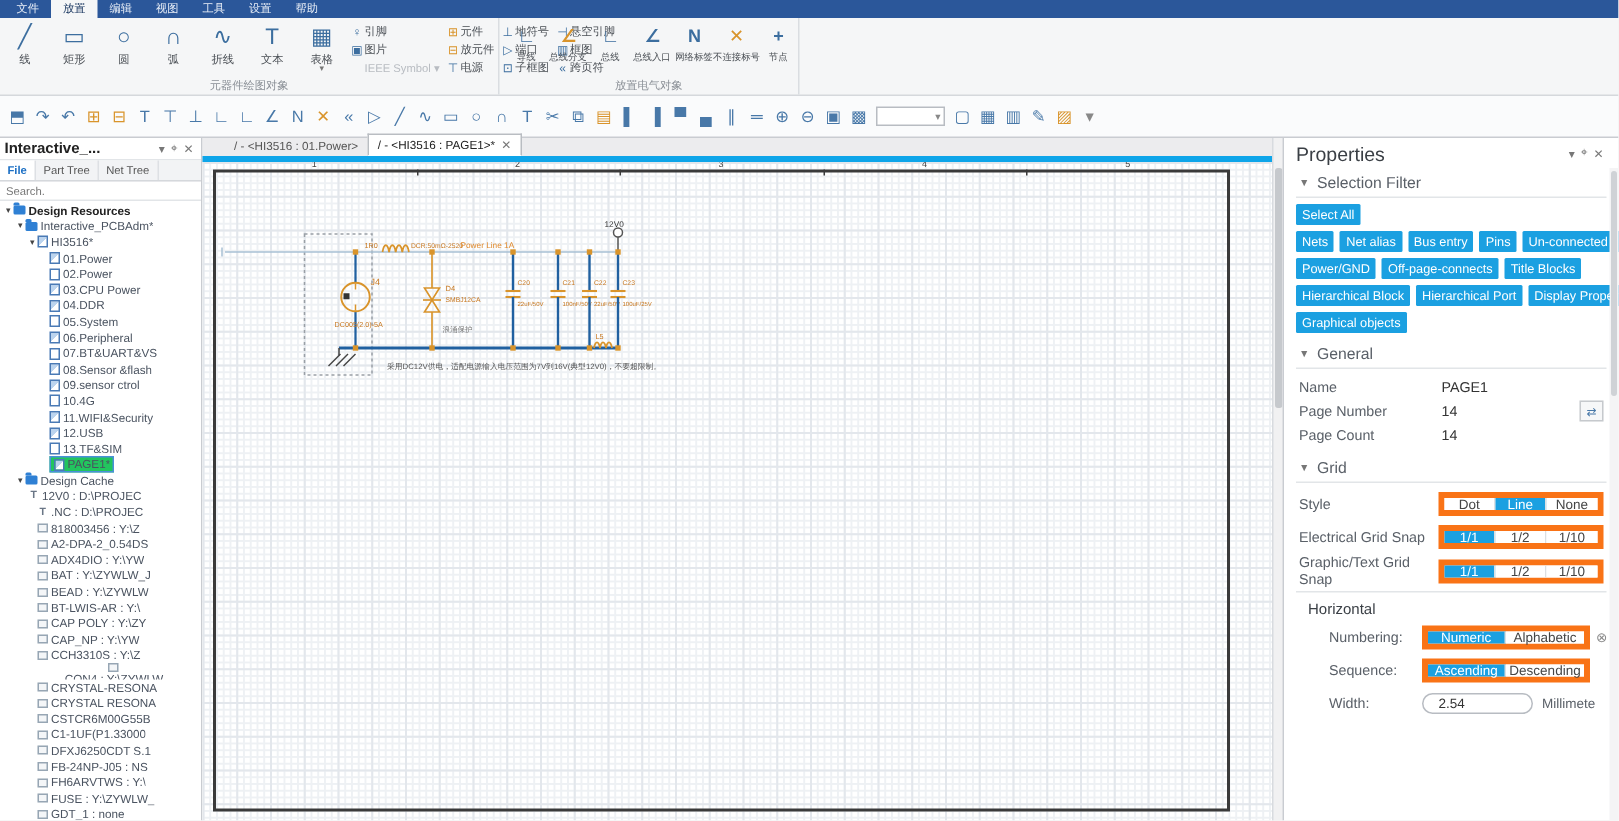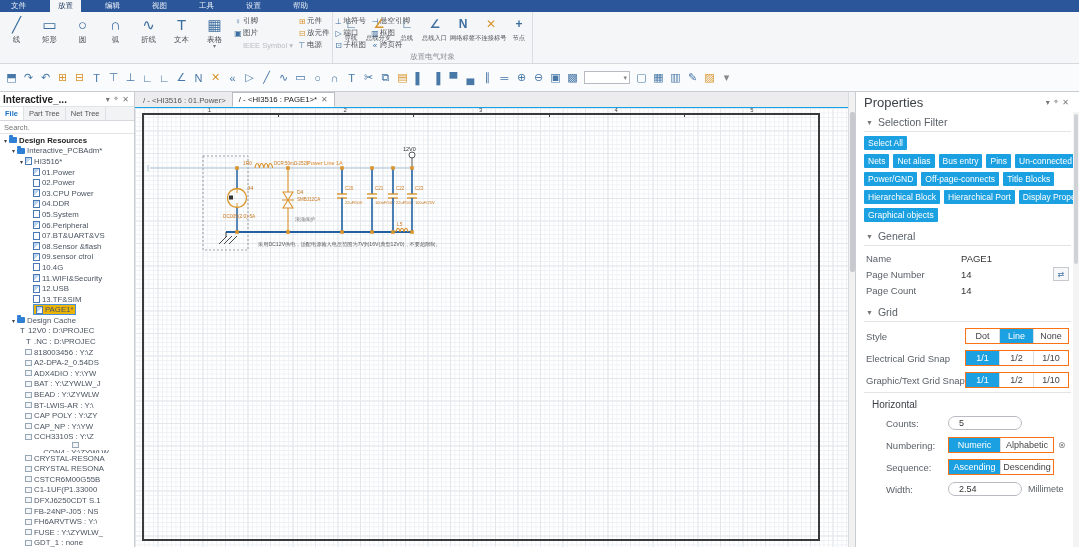--- a/index.html
+++ b/index.html
@@ -1,20 +1,20 @@
 <!DOCTYPE html>
 <html><head>
 <meta charset="utf-8">
 <style>
   * { margin:0; padding:0; box-sizing:border-box; }
   html,body { width:1079px; height:547px; overflow:hidden; }
   body { position:relative; background:#e8e8e8; font-family:"Liberation Sans","DejaVu Sans",sans-serif; color:#333; }
 
   
-  #menubar { position:absolute; left:0; top:0; width:1079px; height:12px; background:#2b579a; display:flex; align-items:stretch; padding-left:3px;gap:16px; }
+  #menubar { position:absolute; left:0; top:0; width:1079px; height:12px; background:#2b579a; display:flex; align-items:stretch; padding-left:3px; }
   .menu-item { font-size:7.5px; color:#e8eef7; padding:0 8px; display:flex; align-items:center; cursor:default; }
   .menu-item.active { background:#f5f6f7; color:#1e3a63; }
 
   
   #ribbon { position:absolute; left:0; top:12px; width:1079px; height:52px; background:#f5f6f7; border-bottom:1px solid #d5d8dc; display:flex; }
   .rgroup { position:relative; height:100%; border-right:1px solid #dadde1; display:flex; align-items:flex-start; padding-top:2px; }
   .rgroup .glabel { position:absolute; bottom:1px; left:0; right:0; text-align:center; font-size:7.5px; color:#8a8f96; }
   .rbig { width:33px; display:flex; flex-direction:column; align-items:center; margin-top:1px; }
   .rbig .glyph { font-size:15px; line-height:20px; color:#3c6e9f; }
   .rbig .lbl { font-size:7.5px; color:#4a4f55; line-height:9px; }
@@ -41,31 +41,31 @@
   #lp-tabs { height:14px; display:flex; border-bottom:1px solid #d5d8dc; background:#f2f3f5; }
   .lp-tab { font-size:7.5px; color:#555; padding:0 5px; display:flex; align-items:center; border-right:1px solid #dde0e4; }
   .lp-tab.active { background:#fff; color:#1b6fc4; font-weight:bold; }
   #lp-search { height:13px; border-bottom:1px solid #e2e5e8; display:flex; align-items:center; padding:0 4px; }
   #lp-search input { width:100%; border:none; outline:none; font-size:7.5px; color:#999; font-family:inherit; }
   #lp-tree { height:413px; overflow:hidden; padding-top:1px; }
   .trow { height:10.6px; display:flex; align-items:center; white-space:nowrap; font-size:7.8px; color:#4a5360; }
   .trow .exp { width:7px; font-size:6px; color:#444; text-align:center; flex:none; }
   .trow .lbl { overflow:hidden; text-overflow:clip; }
   .trow.bold .lbl { font-weight:bold; color:#222; }
-  .trow.selected .selbox { border:1px solid #4a90d9; background:#eab308; display:flex; align-items:center; padding:0 2px; }
+  .trow.selected .selbox { border:1px solid #4a90d9; background:#22c55e; display:flex; align-items:center; padding:0 2px; }
   .ticon { flex:none; margin-right:2px; display:inline-block; }
   .ticon.folder { width:8px; height:6px; background:#2f80d4; border-radius:1px; position:relative; }
   .ticon.folder::before { content:""; position:absolute; top:-2px; left:0; width:4px; height:2px; background:#2f80d4; border-radius:1px 1px 0 0; }
   .ticon.sheet { width:7px; height:8px; background:#fff; border:1px solid #4a7ab5; }
   .ticon.sheet.filled { background:linear-gradient(135deg,#bcd4ee 0 50%,#fff 50%); }
   .ticon.tglyph { width:7px; font-size:7px; color:#6a7686; font-weight:bold; text-align:center; line-height:8px; }
   .ticon.part { width:7px; height:6px; border:1px solid #97a6b4; background:#f4f6f8; }
 
   
-  #canvas-tabs { position:absolute; left:135px; top:92px; width:713px; height:16px; background:#ececee; border-bottom:1px solid #0ea5e9; display:flex; align-items:flex-end; padding-left:2px; }
+  #canvas-tabs { position:absolute; left:135px; top:92px; width:713px; height:16px; background:#ececee; border-bottom:4px solid #0ea5e9; display:flex; align-items:flex-end; padding-left:15px; }
   .ctab { font-size:7.8px; color:#555; padding:2px 6px; display:flex; align-items:center; gap:4px; }
   .ctab.active { background:#fff; border:1px solid #b9bdc2; border-bottom:1px solid #fff; color:#222; }
   .ctab .close { font-size:8px; color:#777; }
 
   
   #canvas { position:absolute; left:135px; top:108px; width:713px; height:439px; background-color:#fff;
     background-image:
       linear-gradient(#e3e7ec 1px, transparent 1px),
       linear-gradient(90deg,#e3e7ec 1px, transparent 1px),
       linear-gradient(#eef1f4 1px, transparent 1px),
@@ -89,21 +89,21 @@
   .section-hr { border-bottom:1px solid #e2e5e8; margin:1px 8px 4px 8px; }
   .chips { padding:0 8px; }
   .chip-row { display:flex; gap:4px; margin-bottom:4px; flex-wrap:nowrap; }
   .chip { background:#1ba0e1; color:#fff; font-size:8.5px; padding:2px 4px; border-radius:1px; white-space:nowrap; }
   .prow { display:flex; align-items:center; padding:0 10px; height:16px; font-size:9.5px; color:#5a6068; }
   .prow .pl { width:95px; flex:none; }
   .prow .pv { flex:1; color:#333; }
   .prow .pbtn { width:16px; height:14px; border:1px solid #c6c9cd; background:#f6f7f8; display:flex; align-items:center; justify-content:center; font-size:8px; color:#4878a8; }
   .grow { display:flex; align-items:center; padding:0 10px; min-height:20px; font-size:9.5px; color:#5a6068; margin-bottom:2px; }
   .grow .pl { flex:1; }
-  .seg { display:flex; border:1px solid #f97316; height:16px; }
+  .seg { display:flex; border:4px solid #f97316; height:16px; }
   .seg span { display:flex; align-items:center; justify-content:center; font-size:9px; color:#444; background:#fff; border-right:1px solid #dcdfe2; }
   .seg span:last-child { border-right:none; }
   .seg span.on { background:#1ba0e1; color:#fff; }
   .subhdr { font-size:10px; color:#3a3f45; padding:2px 0 2px 16px; }
   .frow { display:flex; align-items:center; padding:0 10px 0 30px; height:22px; font-size:9.5px; color:#5a6068; }
   .frow .pl { width:62px; flex:none; }
   .finput { width:74px; height:14px; border:1px solid #b8bcc2; border-radius:7px; font-size:9px; color:#333; display:flex; align-items:center; padding-left:10px; background:#fff; }
   .funit { font-size:9px; color:#5a6068; margin-left:6px; }
   .ficon { margin-left:4px; font-size:9px; color:#888; }
   #props-scroll { position:absolute; right:0; top:20px; width:6px; height:435px; background:#f4f4f5; }
@@ -206,20 +206,21 @@
           <div class="rrow">
             <span class="glyph" style="color: rgb(60, 110, 159);">▥</span>
             <span class="lbl">框图</span>
           </div>
           <div class="rrow">
             <span class="glyph" style="color: rgb(60, 110, 159);">«</span>
             <span class="lbl">跨页符</span>
           </div>
         </div>
       </div>
+    <div class="glabel">元器件绘图对象</div>
   </div>
   <div class="rgroup" id="rgroup2" style="width:200px;">
     <div id="g2items" style="display:flex; padding-left:4px;">
         <div class="rbig2">
           <span class="glyph" style="color: rgb(60, 110, 159); font-weight: 700;">∟</span>
           <span class="lbl">导线</span>
         </div>
         <div class="rbig2">
           <span class="glyph" style="color: rgb(217, 148, 43); font-weight: 700;">∠</span>
           <span class="lbl">总线分支</span>
@@ -732,24 +733,20 @@
           <span style="width: 34px;">1/2</span>
           <span style="width: 34px;">1/10</span>
         </span>
       </div>
     </div>
 
   <div class="section-hr"></div>
 
   <div class="subhdr">Horizontal</div>
   <div class="frow">
-    <span class="pl">Counts:</span>
-    <span class="finput">5</span>
-  </div>
-  <div class="frow">
     <span class="pl">Numbering:</span>
     <span id="h-numbering-seg">
         <span class="seg">
           <span class="on" style="width: 52px;">Numeric</span>
           <span style="width: 52px;">Alphabetic</span>
         </span>
       </span>
     <span class="ficon">⊗</span>
   </div>
   <div class="frow">

